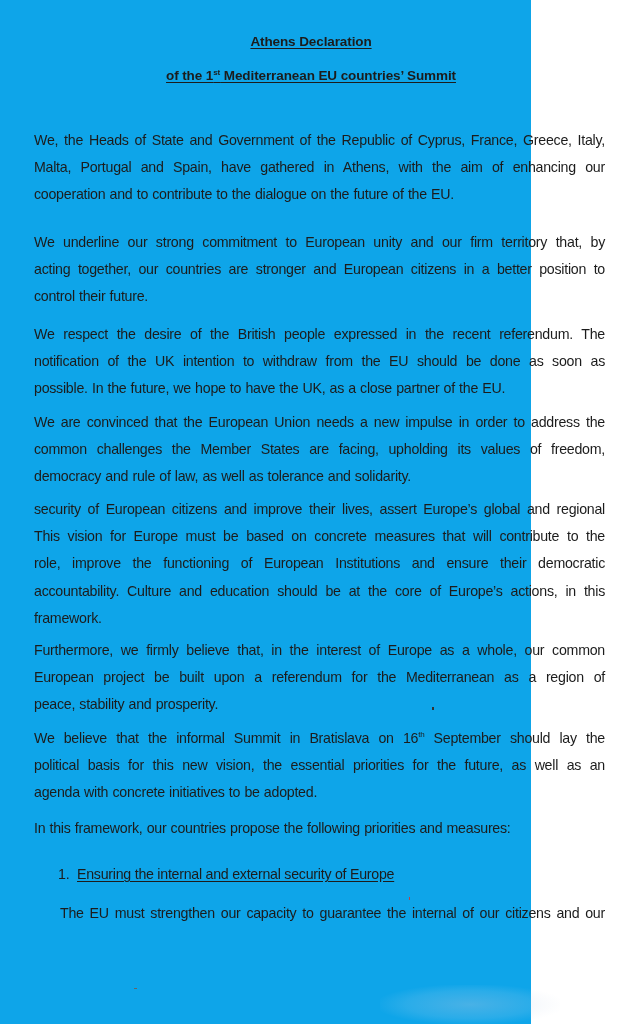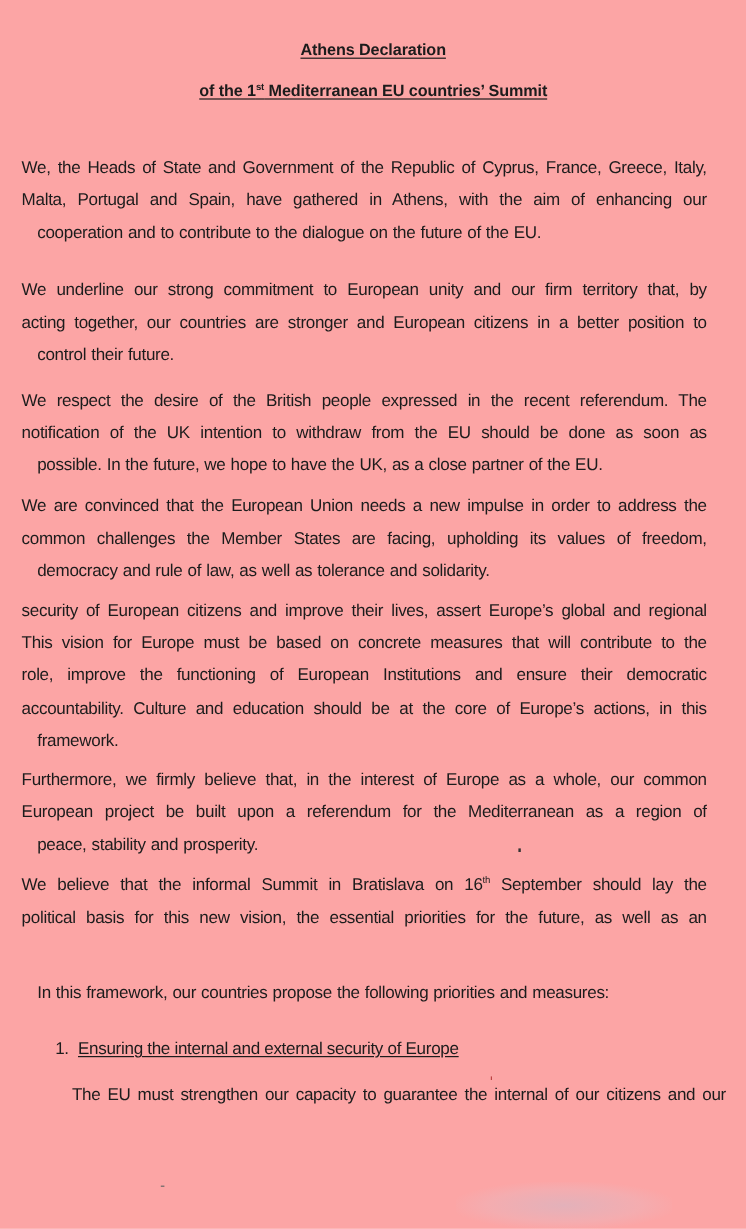--- a/index.html
+++ b/index.html
@@ -11,44 +11,44 @@
     width: 622px;
     height: 1024px;
     overflow: hidden;
     position: relative;
     font-family: "Liberation Sans", "DejaVu Sans", sans-serif;
     color: #1c1c1c;
   }
   .page {
     position: absolute;
     left: 0; top: 0;
-    width: 622px;
+    width: 531px;
     height: 1024px;
-    background: #fca5a5;
+    background: #0ea5e9;
   }
   .title {
     position: absolute;
     left: 0;
     width: 622px;
     text-align: center;
     font-weight: bold;
     font-size: 13.5px;
     text-decoration: underline;
     text-underline-offset: 2px;
     white-space: nowrap;
     letter-spacing: -0.1px;
   }
   .title sup {
     font-size: 8px;
     vertical-align: 5px;
     line-height: 0;
   }
   .para {
     position: absolute;
-    left: 18px;
+    left: 34px;
     width: 571px;
     font-size: 14.2px;
     line-height: 27.2px;
     text-align: justify;
     text-align-last: left;
     letter-spacing: -0.25px;
     word-spacing: 0.5px;
   }
   .para sup {
     font-size: 8px;
@@ -57,21 +57,20 @@
   }
   .line {
     display: block;
     text-align: justify;
     text-align-last: justify;
     white-space: nowrap;
     height: 27.2px;
   }
   .line.last {
     text-align-last: left;
-    margin-left: 13px;
   }
   .heading {
     position: absolute;
     left: 46px;
     font-size: 14.2px;
     letter-spacing: -0.25px;
     white-space: nowrap;
   }
   .heading .num {
     display: inline-block;
@@ -141,27 +140,28 @@
 
   <div class="para" style="top:637px;">
     <span class="line">Furthermore, we firmly believe that, in the interest of Europe as a whole, our common</span>
     <span class="line">European project be built upon a referendum for the Mediterranean as a region of</span>
     <span class="line last">peace, stability and prosperity.</span>
   </div>
 
   <div class="para" style="top:725px;">
     <span class="line"><span>We believe that the informal Summit in Bratislava on 16</span><sup>th</sup><span> September should lay the</span></span>
     <span class="line">political basis for this new vision, the essential priorities for the future, as well as an</span>
+    <span class="line last">agenda with concrete initiatives to be adopted.</span>
   </div>
 
   <div class="para" style="top:815px;">
     <span class="line last">In this framework, our countries propose the following priorities and measures:</span>
   </div>
 
-  <div class="heading" style="top:866px;">
+  <div class="heading" style="top:866px;margin-left:12px;">
     <span class="num">1.</span><span class="htext">Ensuring the internal and external security of Europe</span>
   </div>
 
   <div class="para" style="top:900px; left:34px;">
     <span class="line" style="padding-left:26px; width:545px;">The EU must strengthen our capacity to guarantee the internal of our citizens and our</span>
   </div>
 
   <div class="specks" style="left:432px; top:707px; width:2px; height:3px; background:#333;"></div>
   <div class="specks" style="left:409px; top:897px; width:1px; height:3px; background:#b44;"></div>
   <div class="specks" style="left:134px; top:988px; width:3px; height:1px; background:#666;"></div>

